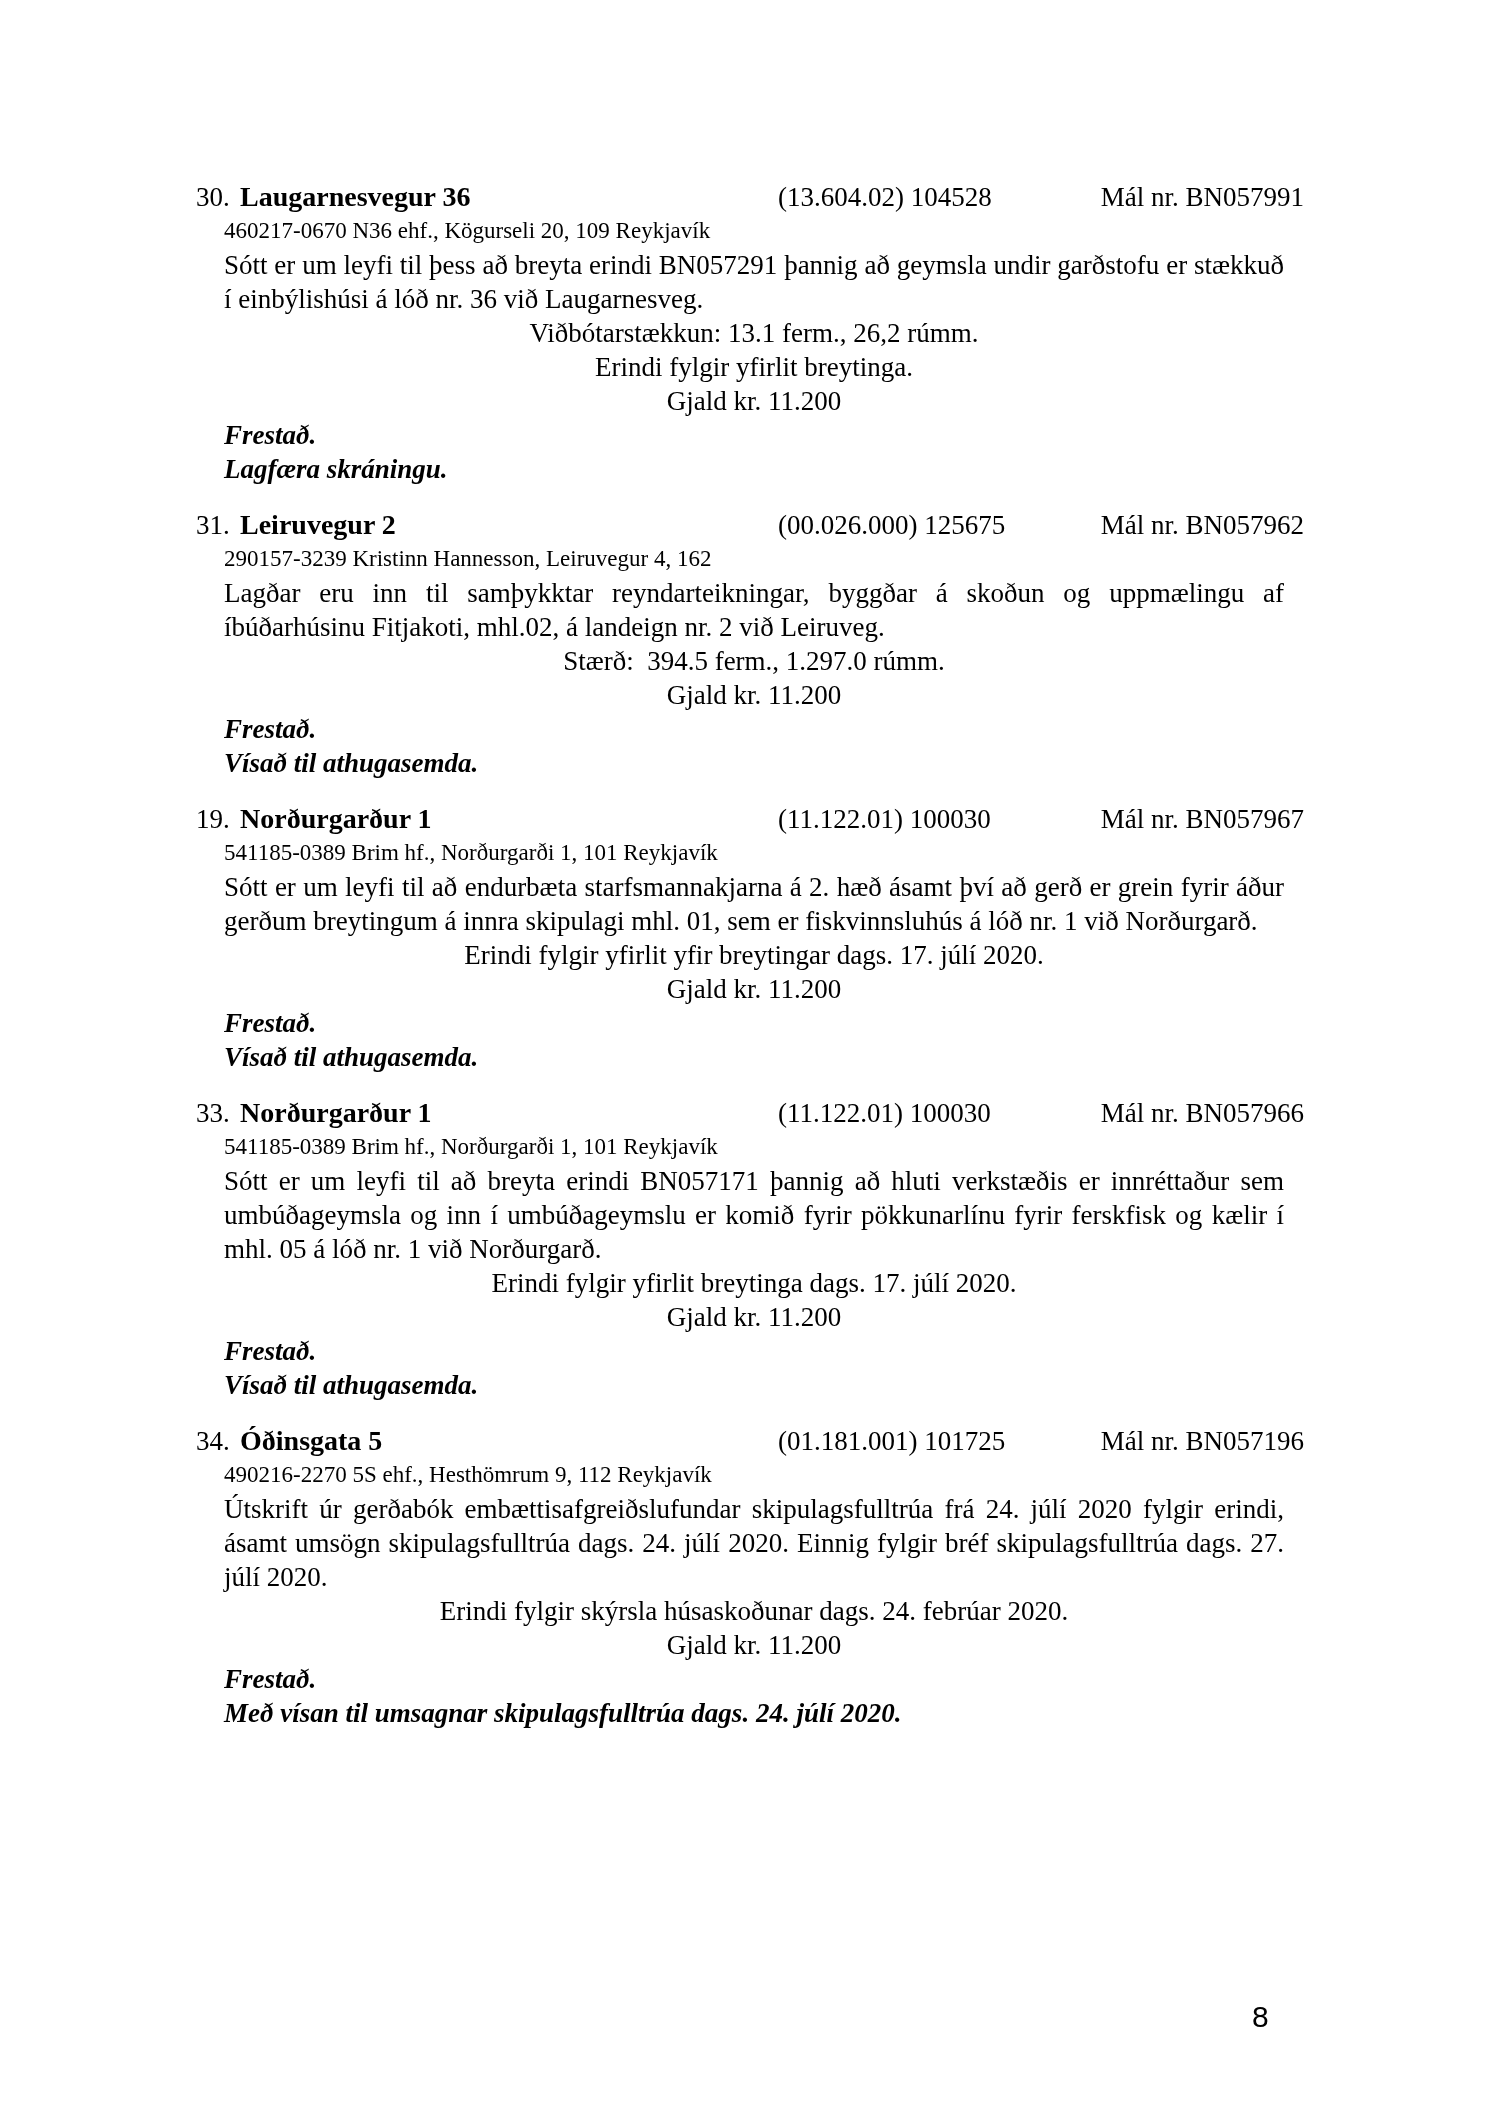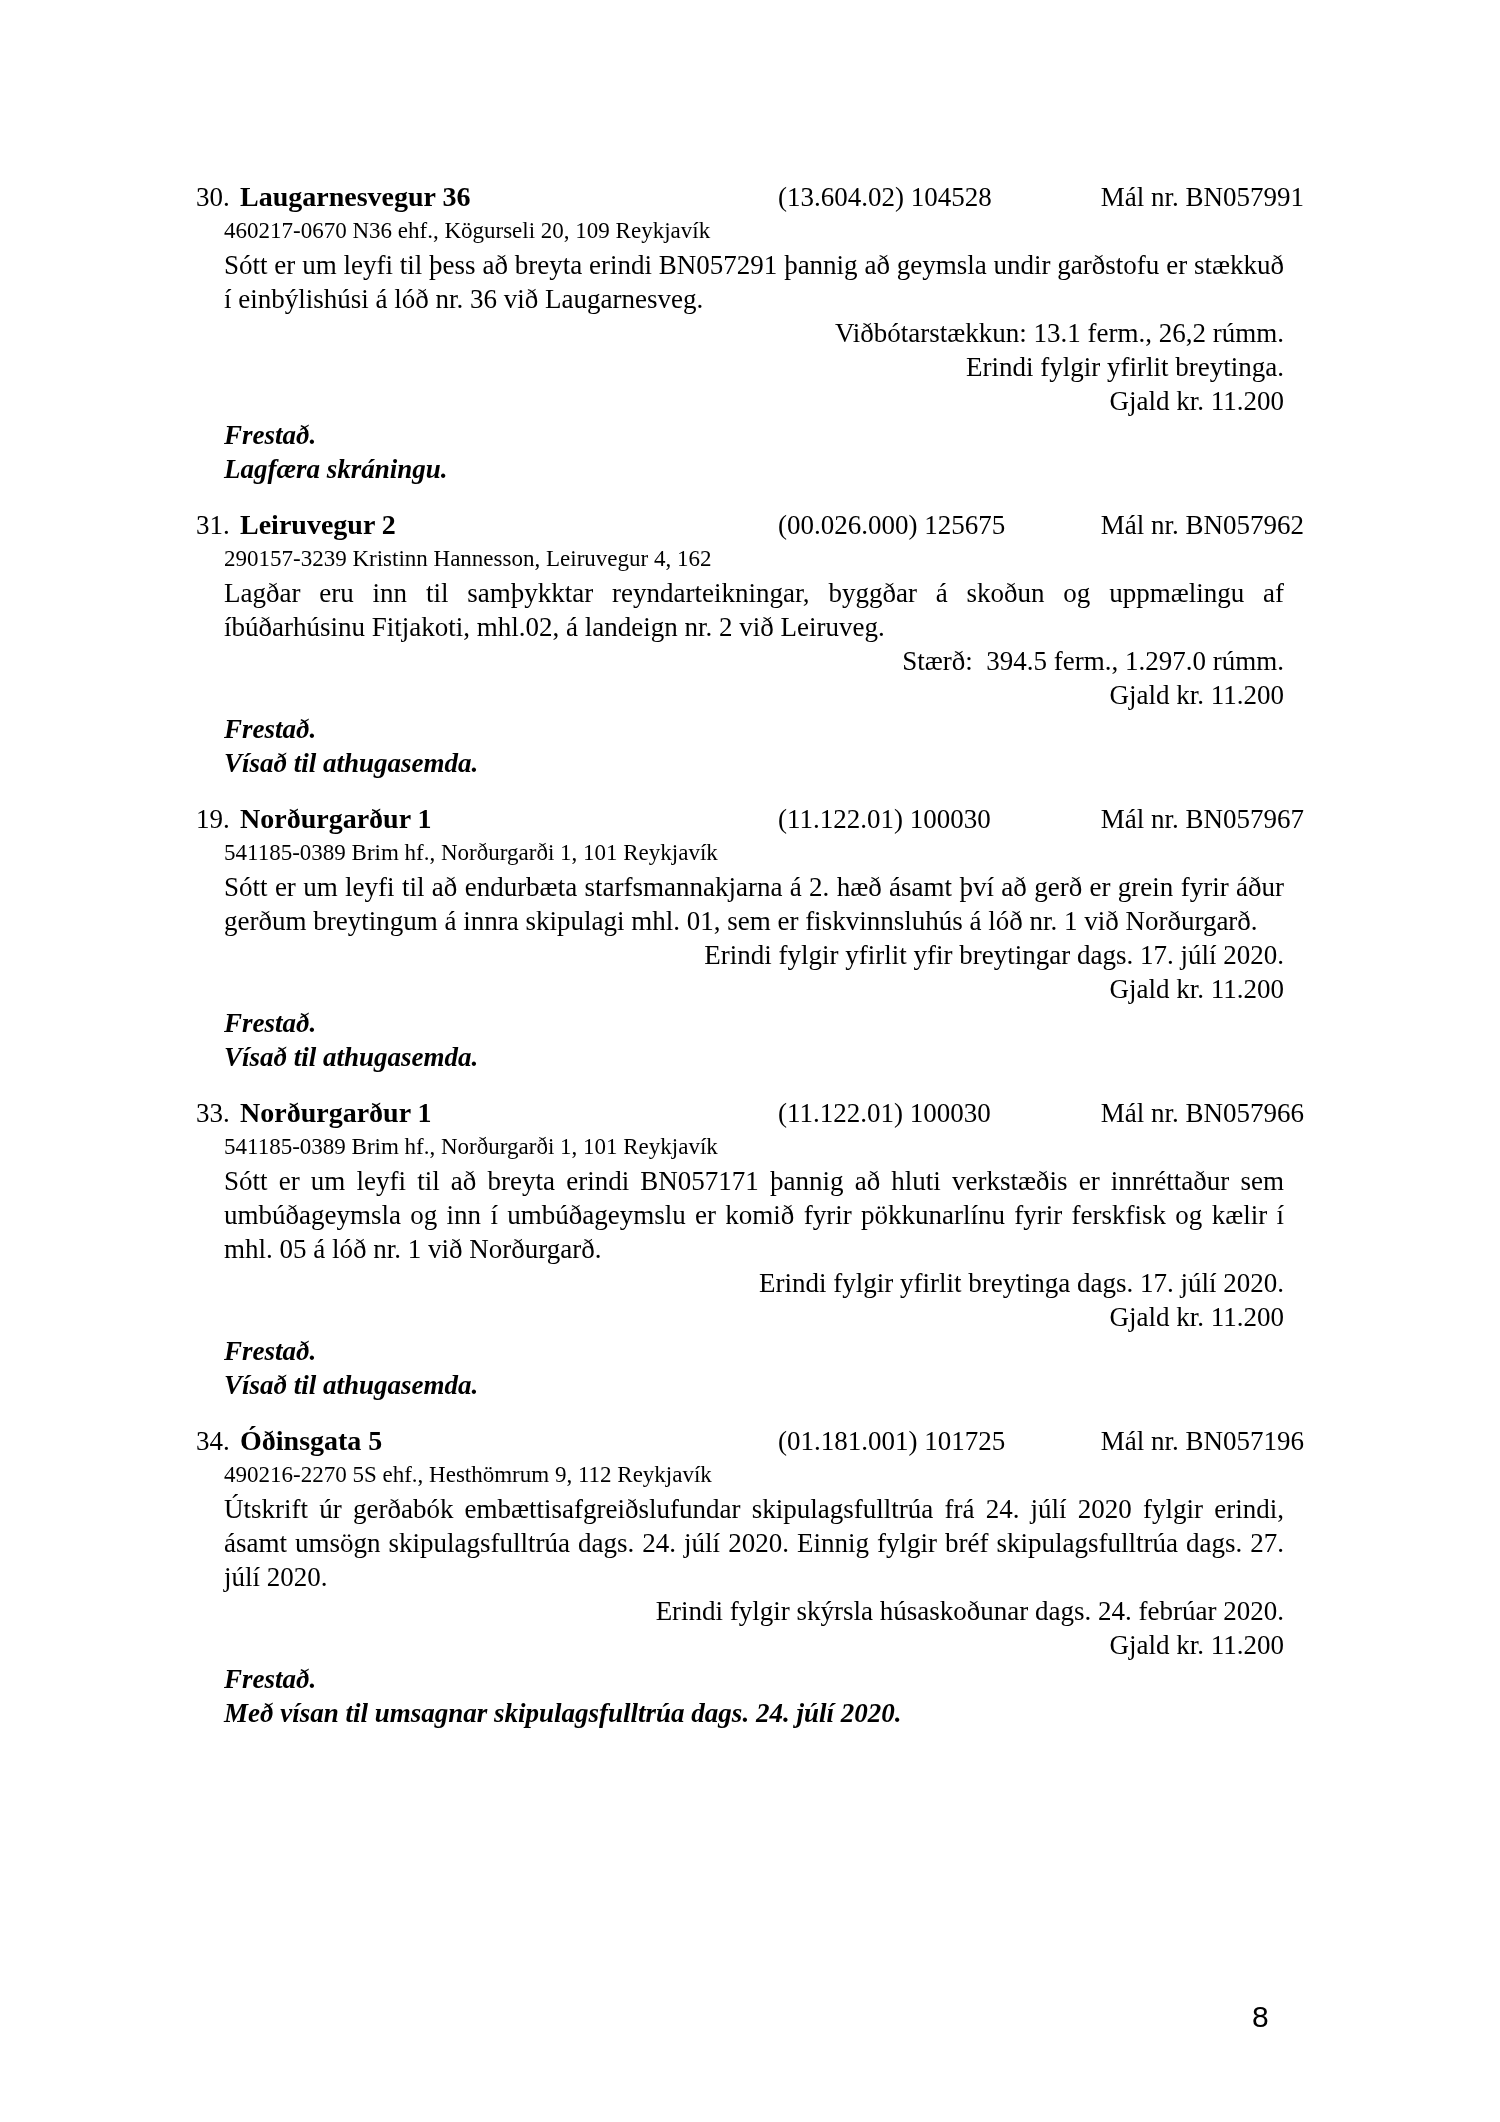--- a/index.html
+++ b/index.html
@@ -26,21 +26,21 @@
   .item-code { position: absolute; left: 538px; top: 0; margin-left: 44px; }
   .item-case { position: absolute; right: 0; top: 0; }
   .item-body {
     margin-left: 28px;
     width: 1060px;
     font-size: 27px; line-height: 34px;
   }
   .owner { font-size: 23px; line-height: 34px; white-space: nowrap; }
   .para { white-space: pre-wrap; }
   .para.justify { text-align: justify; }
-  .para.plain { text-align: right; }
+  .para.plain { text-align: center; }
   .para.italic { text-align: left; font-style: italic; font-weight: bold; }
   .page-number {
     position: absolute;
     left: 1252px; top: 2000px;
     font-size: 30px;
     font-family: "Liberation Sans", sans-serif;
   }
 </style>
 </head>
 <body>

